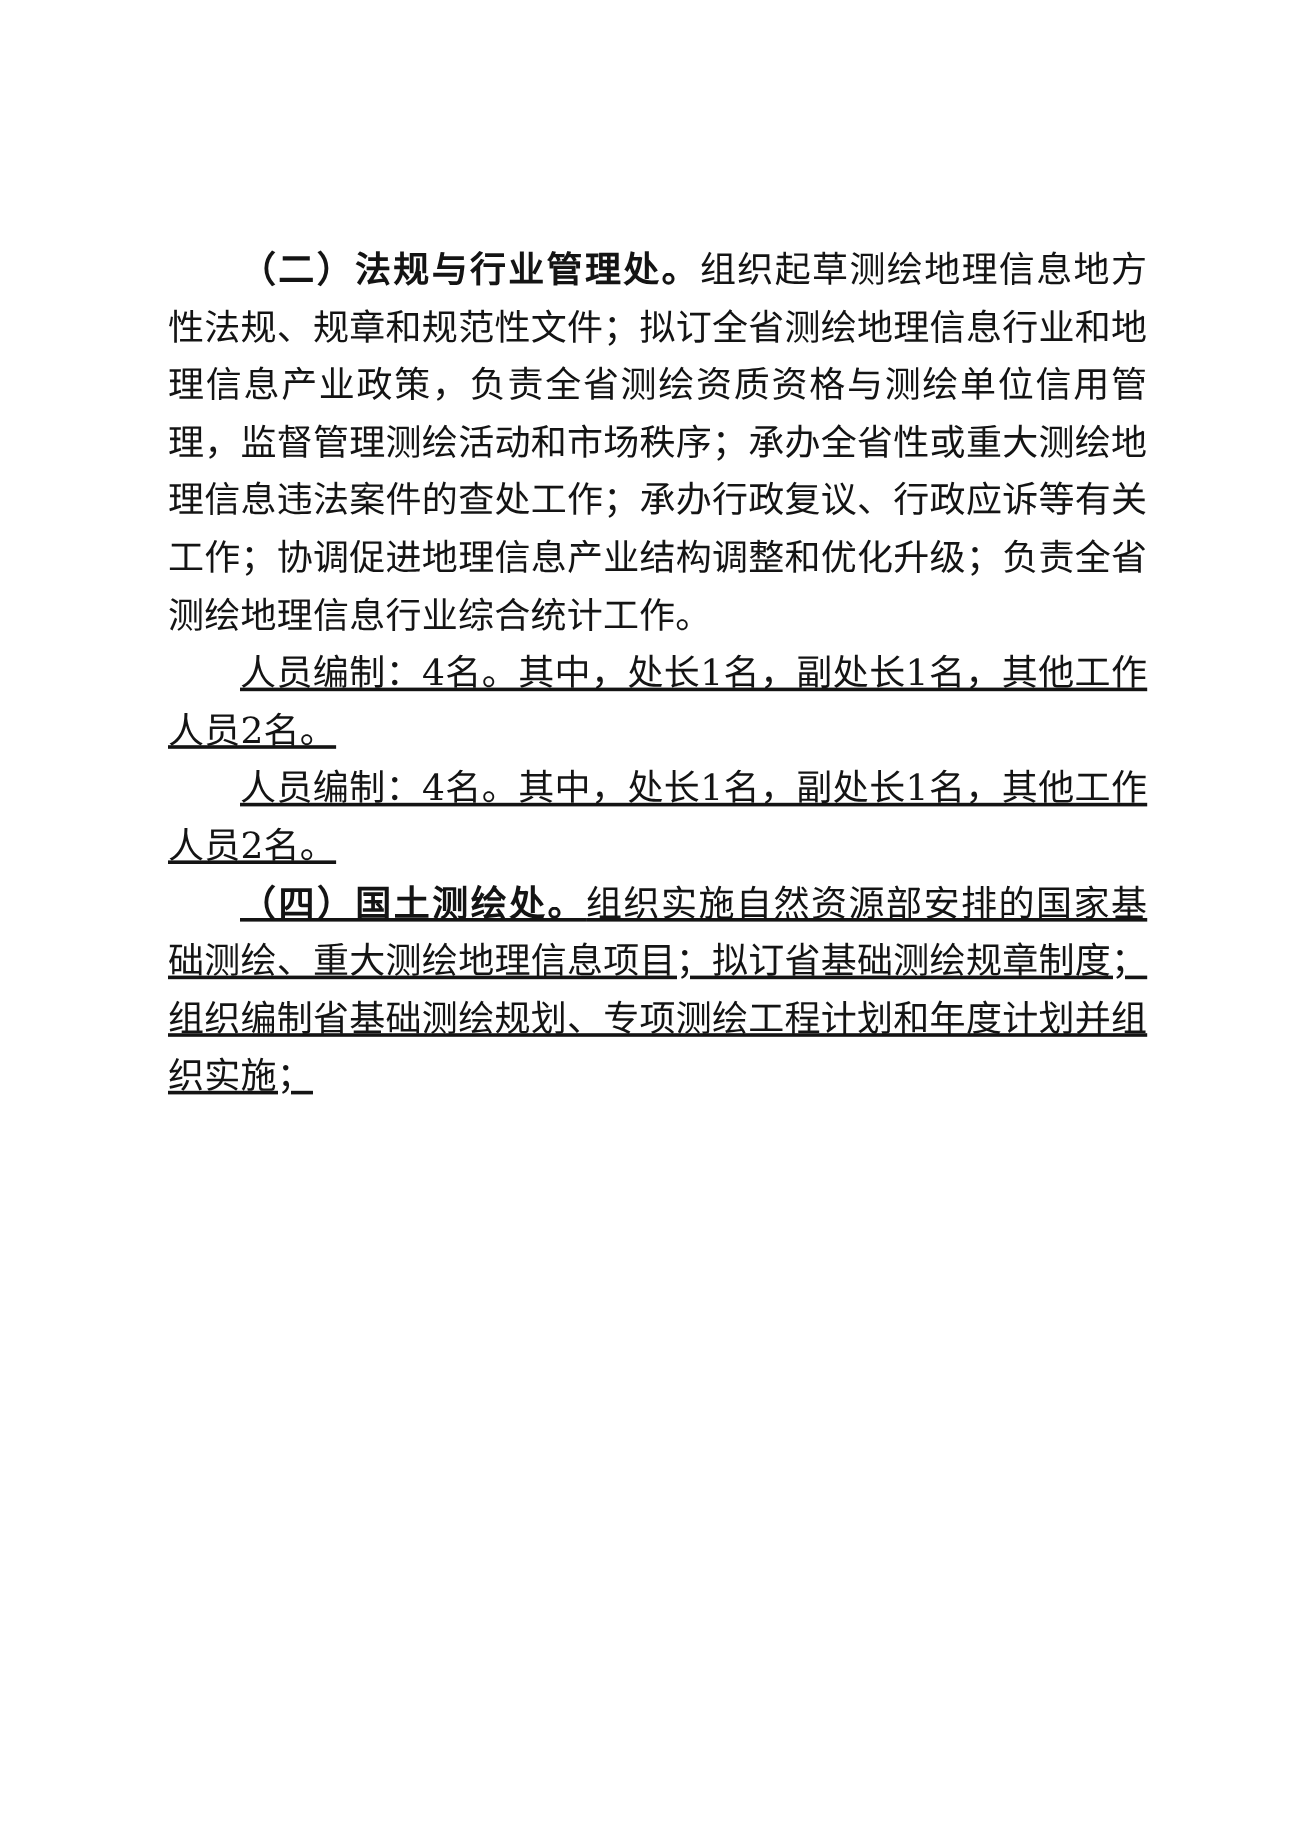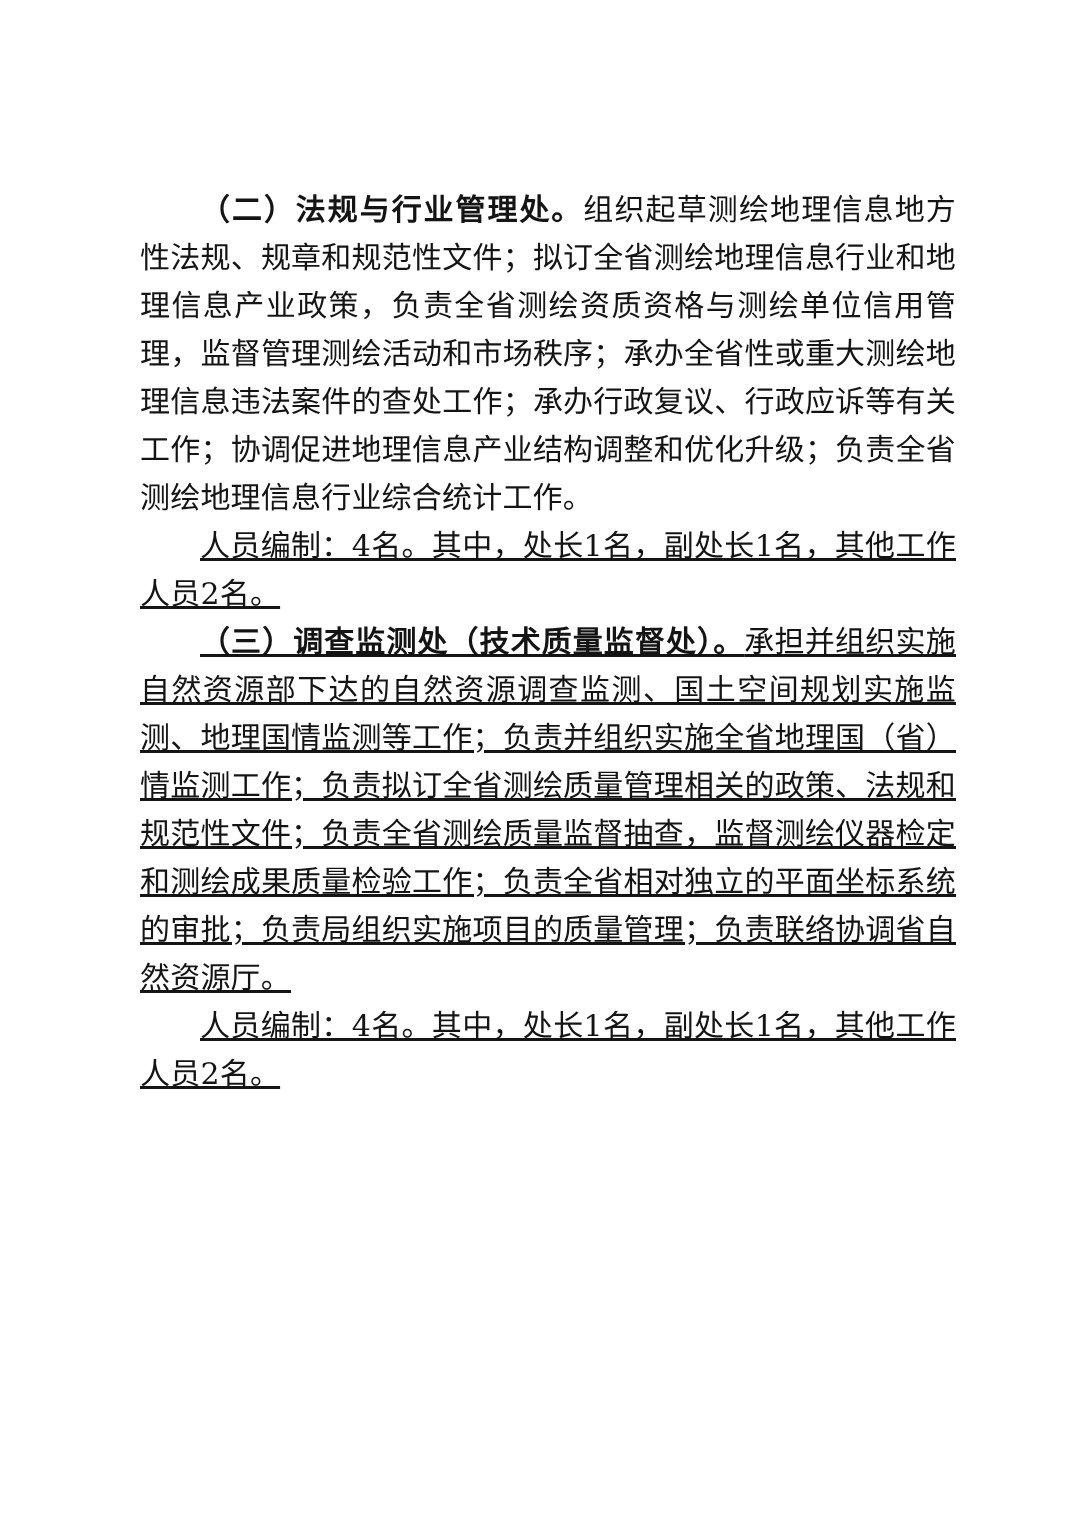--- a/index.html
+++ b/index.html
@@ -6,21 +6,21 @@
   html, body {
     margin: 0;
     padding: 0;
     background: #ffffff;
   }
 
   .page {
     position: relative;
     width: 1080px;
     height: 1256px;
-    margin: 0 auto;
+    margin: 16px auto;
     background: #ffffff;
     overflow: hidden;
     
     box-sizing: border-box;
   }
 
   .text-column {
     position: absolute;
     left: 140px;
     top: 186px;
@@ -85,26 +85,26 @@
   <div class="text-column">
 
     <p class="para">
       <span class="heading-run">（二）法规与行业管理处。</span><span class="body-run">组织起草测绘地理信息地方性法规、规章和规范性文件；拟订全省测绘地理信息行业和地理信息产业政策，负责全省测绘资质资格与测绘单位信用管理，监督管理测绘活动和市场秩序；承办全省性或重大测绘地理信息违法案件的查处工作；承办行政复议、行政应诉等有关工作；协调促进地理信息产业结构调整和优化升级；负责全省测绘地理信息行业综合统计工作。</span>
     </p>
 
     <p class="para">
       <span class="body-run">人员编制：4名。其中，处长1名，副处长1名，其他工作人员2名。</span>
     </p>
 
-    <p class="para">
-      <span class="heading-run">（三）调查监测处（技术质量监督处）。</span><span class="body-run">承担并组织实施自然资源部下达的自然资源调查监测、国土空间规划实施监测、地理国情监测等工作；负责并组织实施全省地理国（省）情监测工作；负责拟订全省测绘质量管理相关的政策、法规和规范性文件；负责全省测绘质量监督抽查，监督测绘仪器检定和测绘成果质量检验工作；负责全省相对独立的平面坐标系统的审批；负责局组织实施项目的质量管理；负责联络协调省自然资源厅。</span>
-    </p>
 
     <p class="para">
       <span class="body-run">人员编制：4名。其中，处长1名，副处长1名，其他工作人员2名。</span>
     </p>
 
+    <p class="para">
+      <span class="heading-run">（四）国土测绘处。</span><span class="body-run">组织实施自然资源部安排的国家基础测绘、重大测绘地理信息项目；拟订省基础测绘规章制度；组织编制省基础测绘规划、专项测绘工程计划和年度计划并组织实施；</span>
+    </p>
 
   </div>
 
   <div class="page-footer">－ 6 －</div>
 
 </div>
 
 </body></html>

